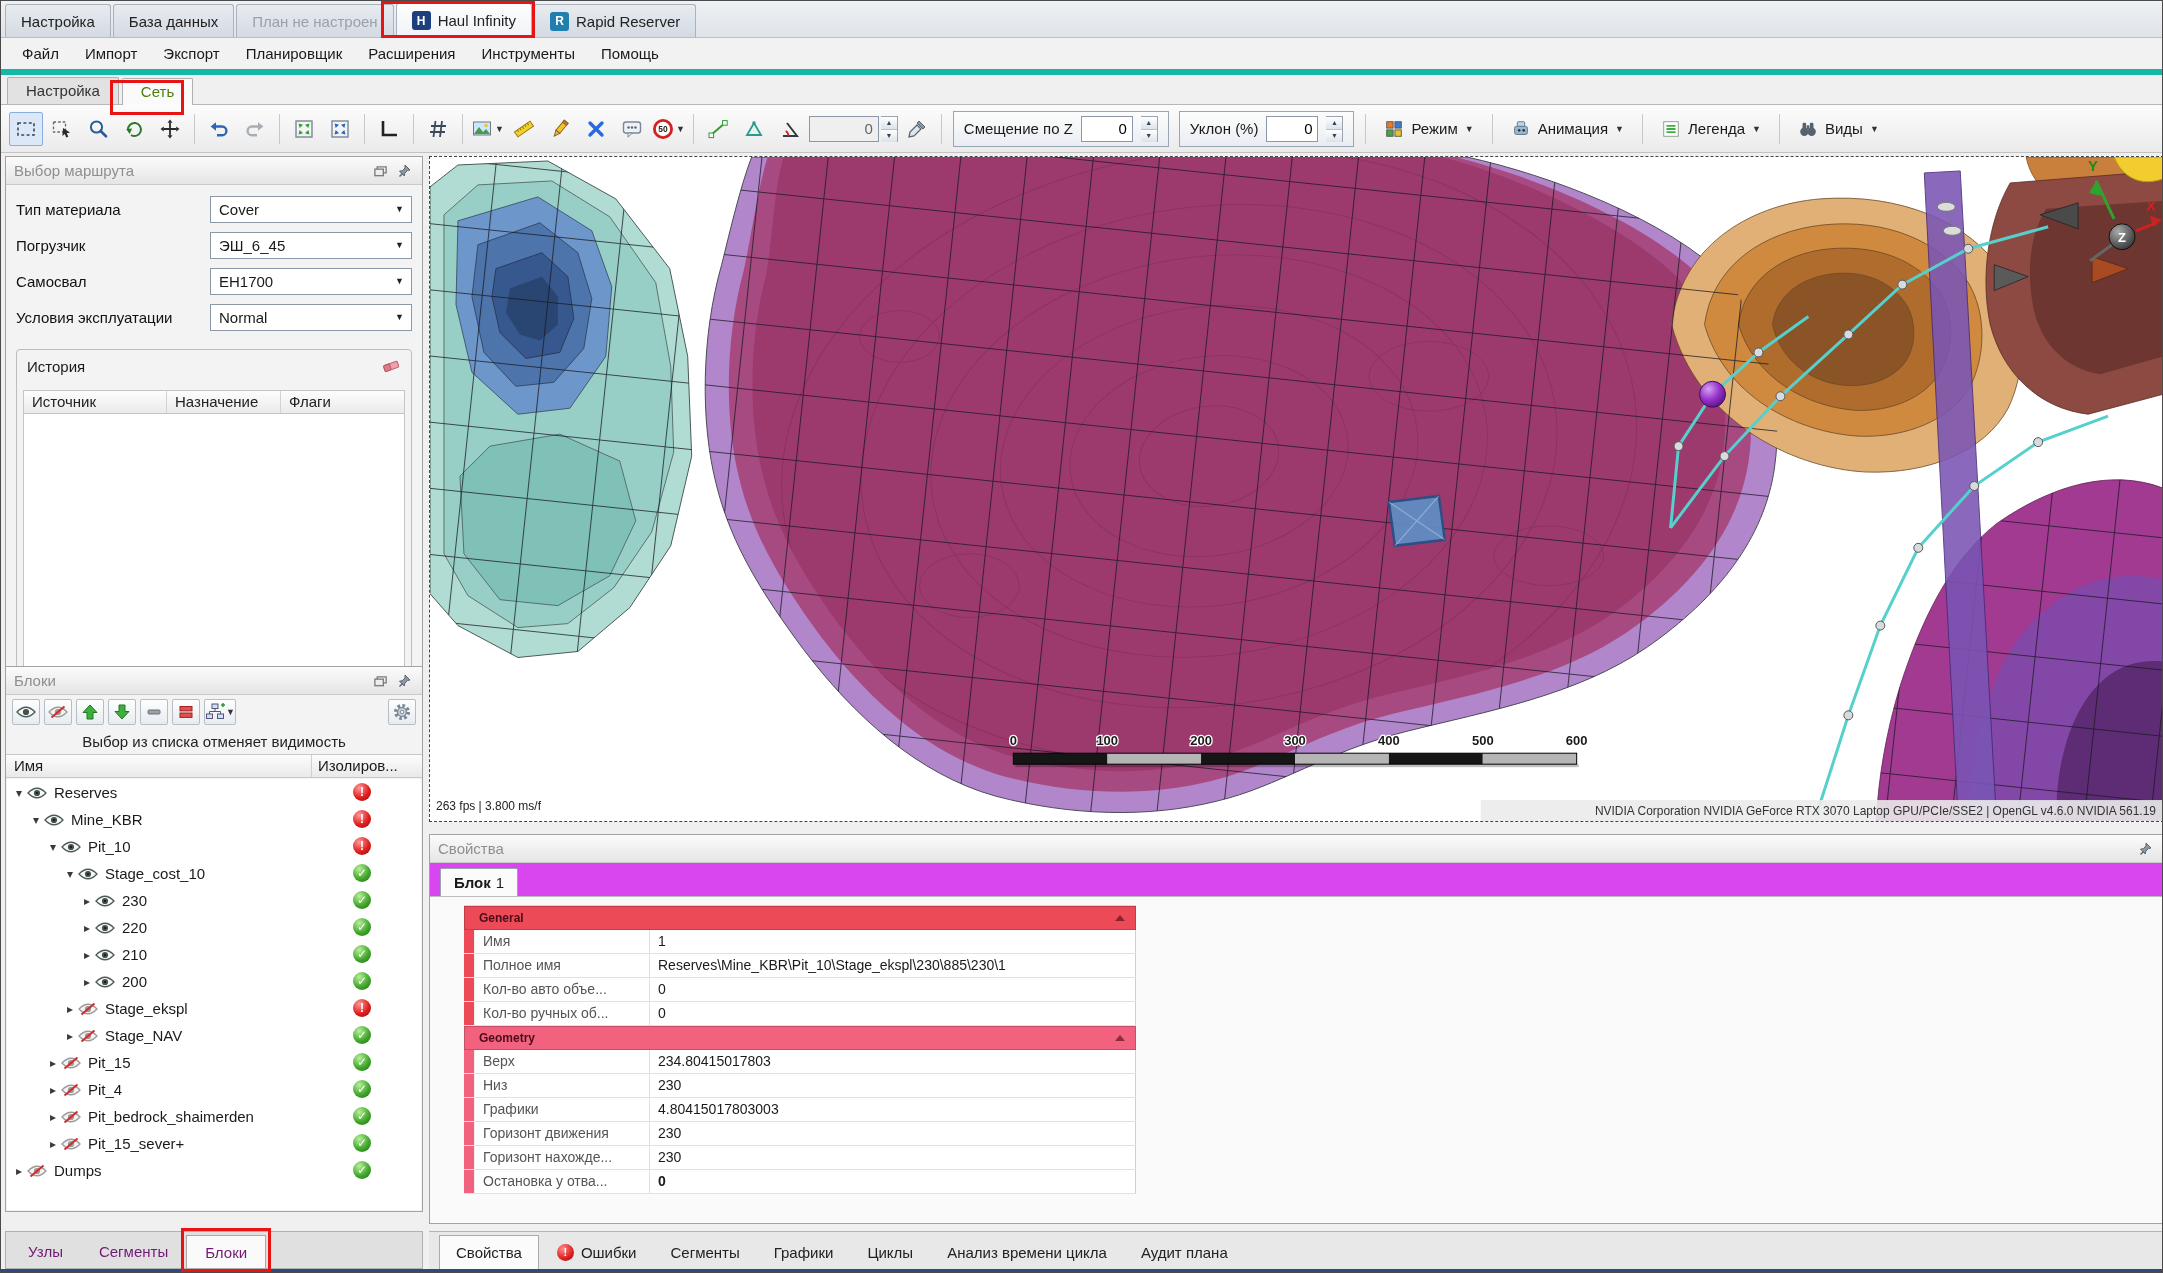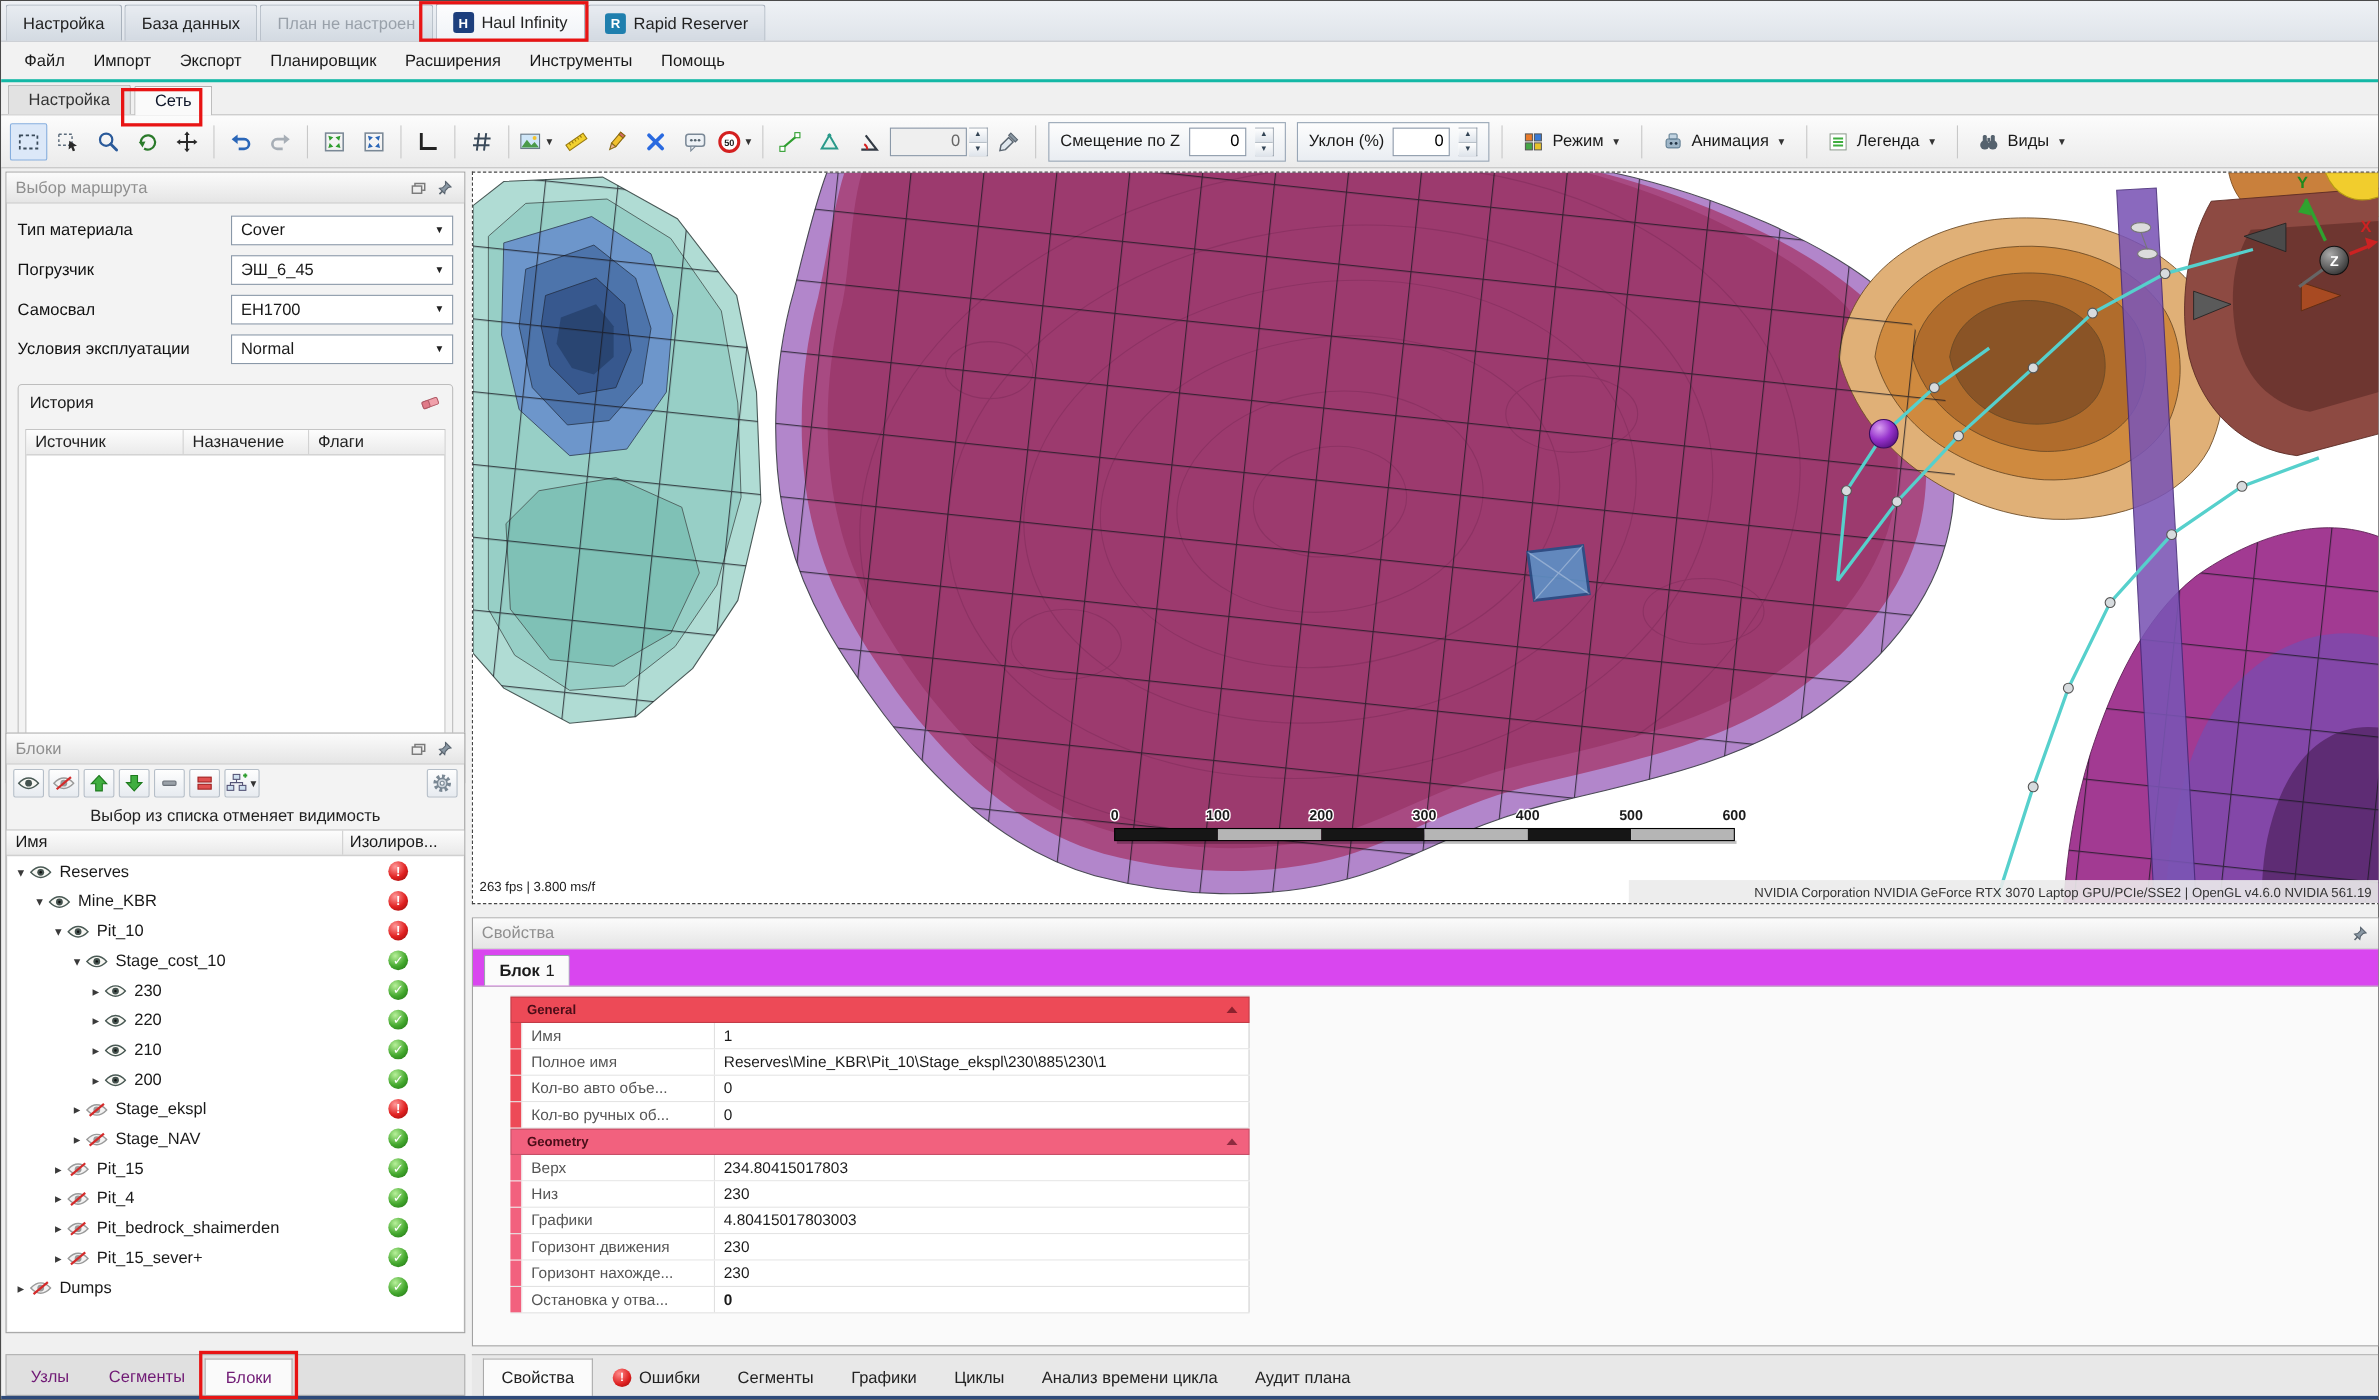--- a/index.html
+++ b/index.html
@@ -14,27 +14,27 @@
   .wintabs { height:37px; background:linear-gradient(#eef1f5,#dfe4ea); border-bottom:1px solid #b8bec6;
     display:flex; align-items:flex-end; padding:3px 4px 0; }
   .wtab { display:flex; align-items:center; gap:7px; padding:6px 15px; height:33px;
     border:1px solid #a9b2bd; border-bottom:none; border-radius:3px 3px 0 0;
     background:linear-gradient(#e8ecf1,#d3dae2); margin-right:2px; color:#222; white-space:nowrap; }
   .wtab.active { background:linear-gradient(#fdfdfe,#f0f3f7); height:34px; }
   .wtab.disabled { color:#99a1aa; }
   .wticon { width:19px; height:19px; border-radius:3px; color:#fff; font-size:12px; font-weight:bold;
     display:flex; align-items:center; justify-content:center; }
   
-  .menubar { height:37px; background:#f2f2f2; border-bottom:3px solid #14b8a6; display:flex; align-items:center; padding:0 8px; }
+  .menubar { height:37px; background:#f2f2f2; border-bottom:6px solid #14b8a6; display:flex; align-items:center; padding:0 8px; }
   .mitem { padding:7px 13px; }
   
   .subtabs { height:30px; background:#f0f0f0; border-bottom:1px solid #b8b8b8; display:flex; align-items:flex-end; padding:2px 6px 0; }
   .stab { padding:4px 18px 5px; border:1px solid #b0b0b0; border-bottom:none; border-radius:2px 2px 0 0;
     background:#e2e2e2; margin-right:3px; color:#333; }
-  .stab.active { background:#fafafa; position:relative; top:1px; color:#0f172a; }
+  .stab.active { background:#fafafa; position:relative; top:1px; color:#4d7c0f; }
   
   .toolbar { height:48px; background:linear-gradient(#fcfcfc,#ebebeb); border-bottom:1px solid #c2c2c2;
     display:flex; align-items:center; padding:0 8px; gap:2px; }
   .tbtn { height:34px; min-width:34px; display:flex; align-items:center; justify-content:center; gap:2px;
     border:1px solid transparent; border-radius:2px; }
   .tbtn.pressed { border-color:#86aede; background:#dce8f8; }
   .tsep { width:1px; height:30px; background:#c8c8c8; margin:0 5px; flex:none; }
   .caret { font-size:9px; color:#333; }
   .numin { width:52px; height:26px; border:1px solid #8a98a8; background:#fff; text-align:right;
     padding:0 5px; font:inherit; }

